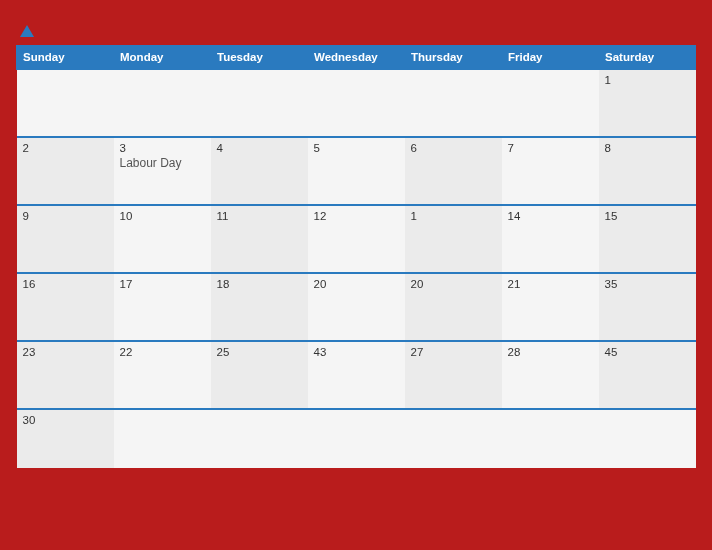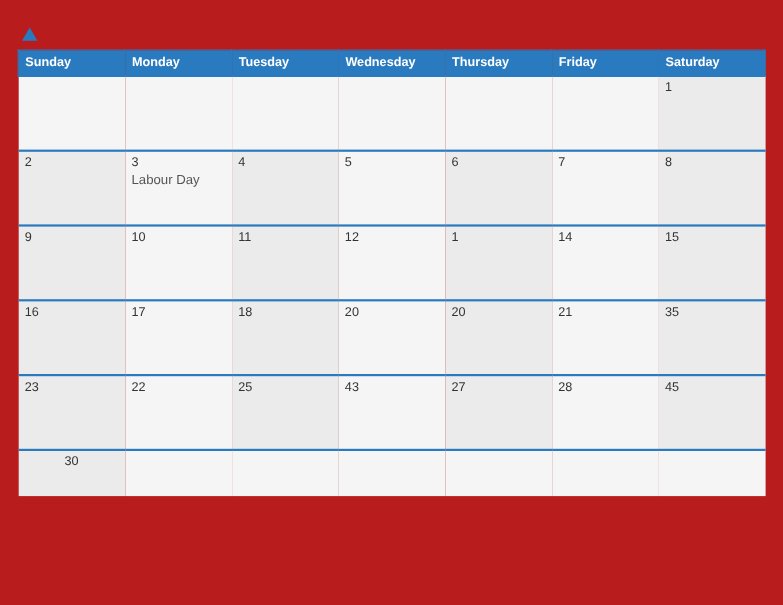--- a/index.html
+++ b/index.html
@@ -103,22 +103,21 @@
       display: block;
     }
     .event-label {
       font-size: 12px;
       color: #555;
       display: block;
       margin-top: 2px;
     }
     
     .calendar-table tbody tr:last-child td {
-      height: 42px;
-      text-align: center;
+      height: 59px;
     }
   </style>
 </head>
 <body>
 
 <div class="page">
 
   <div class="header">
     <div class="logo">
       <span class="logo-general"></span>

